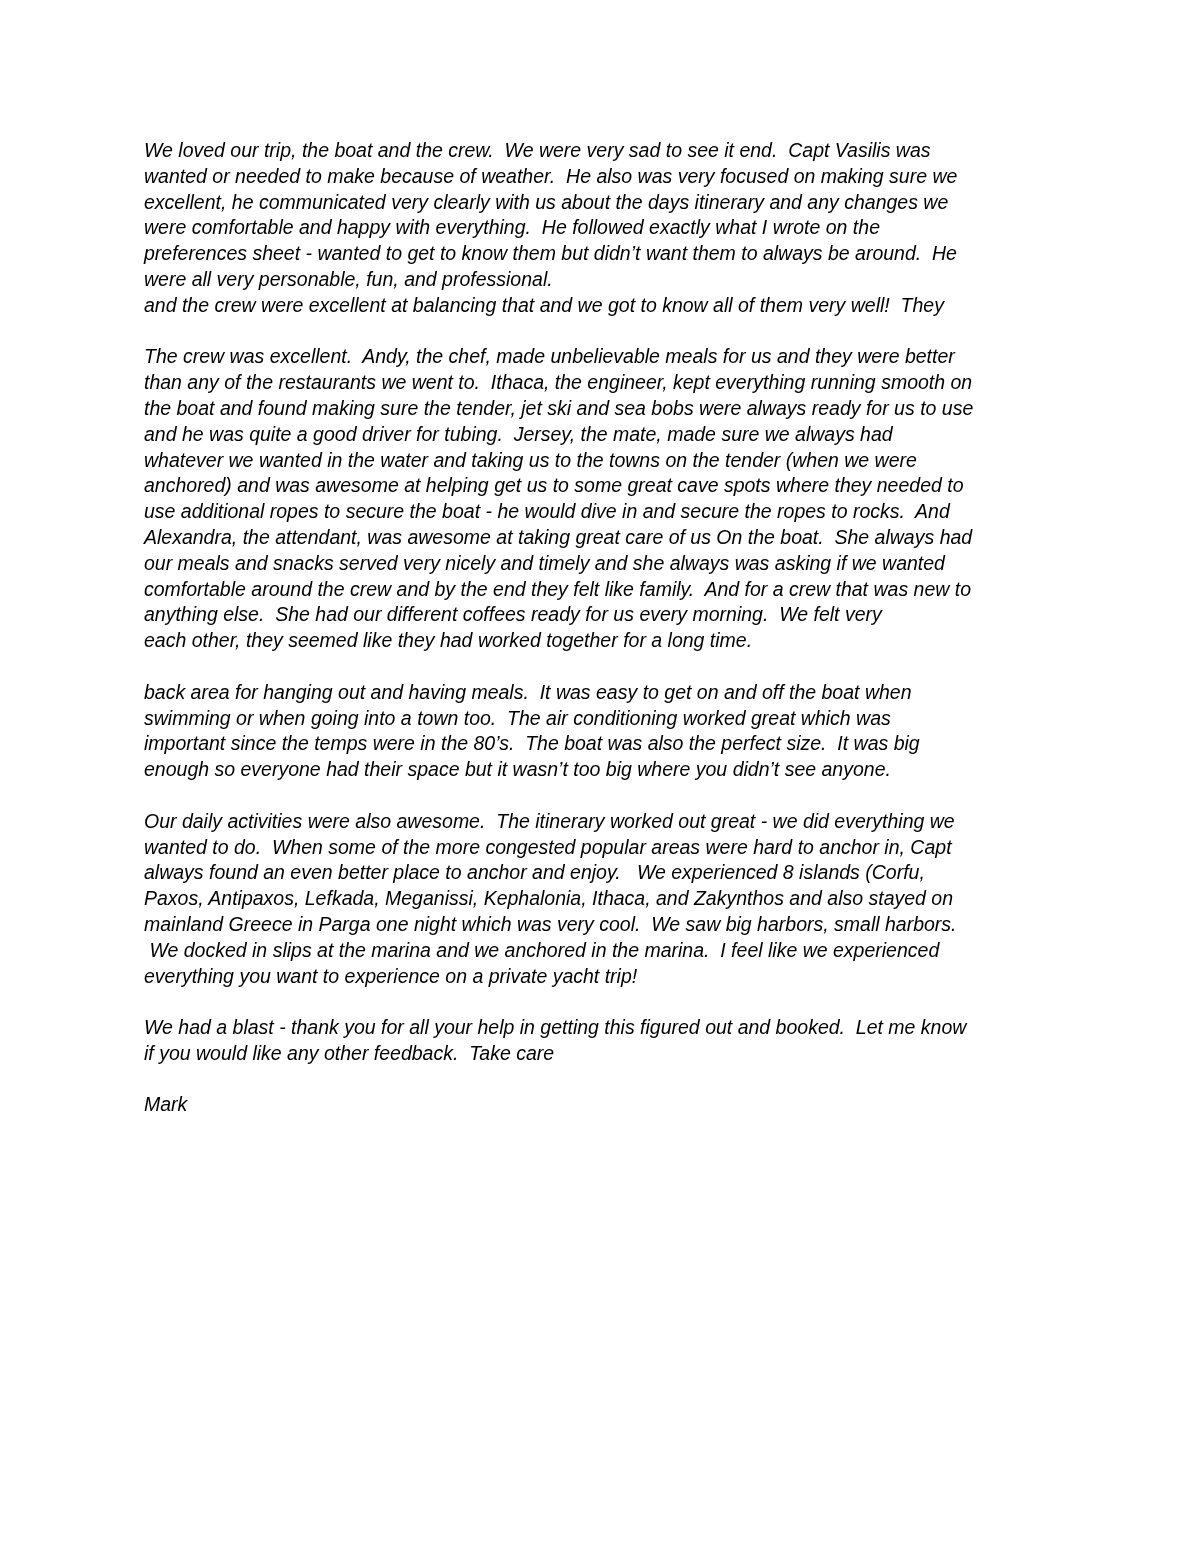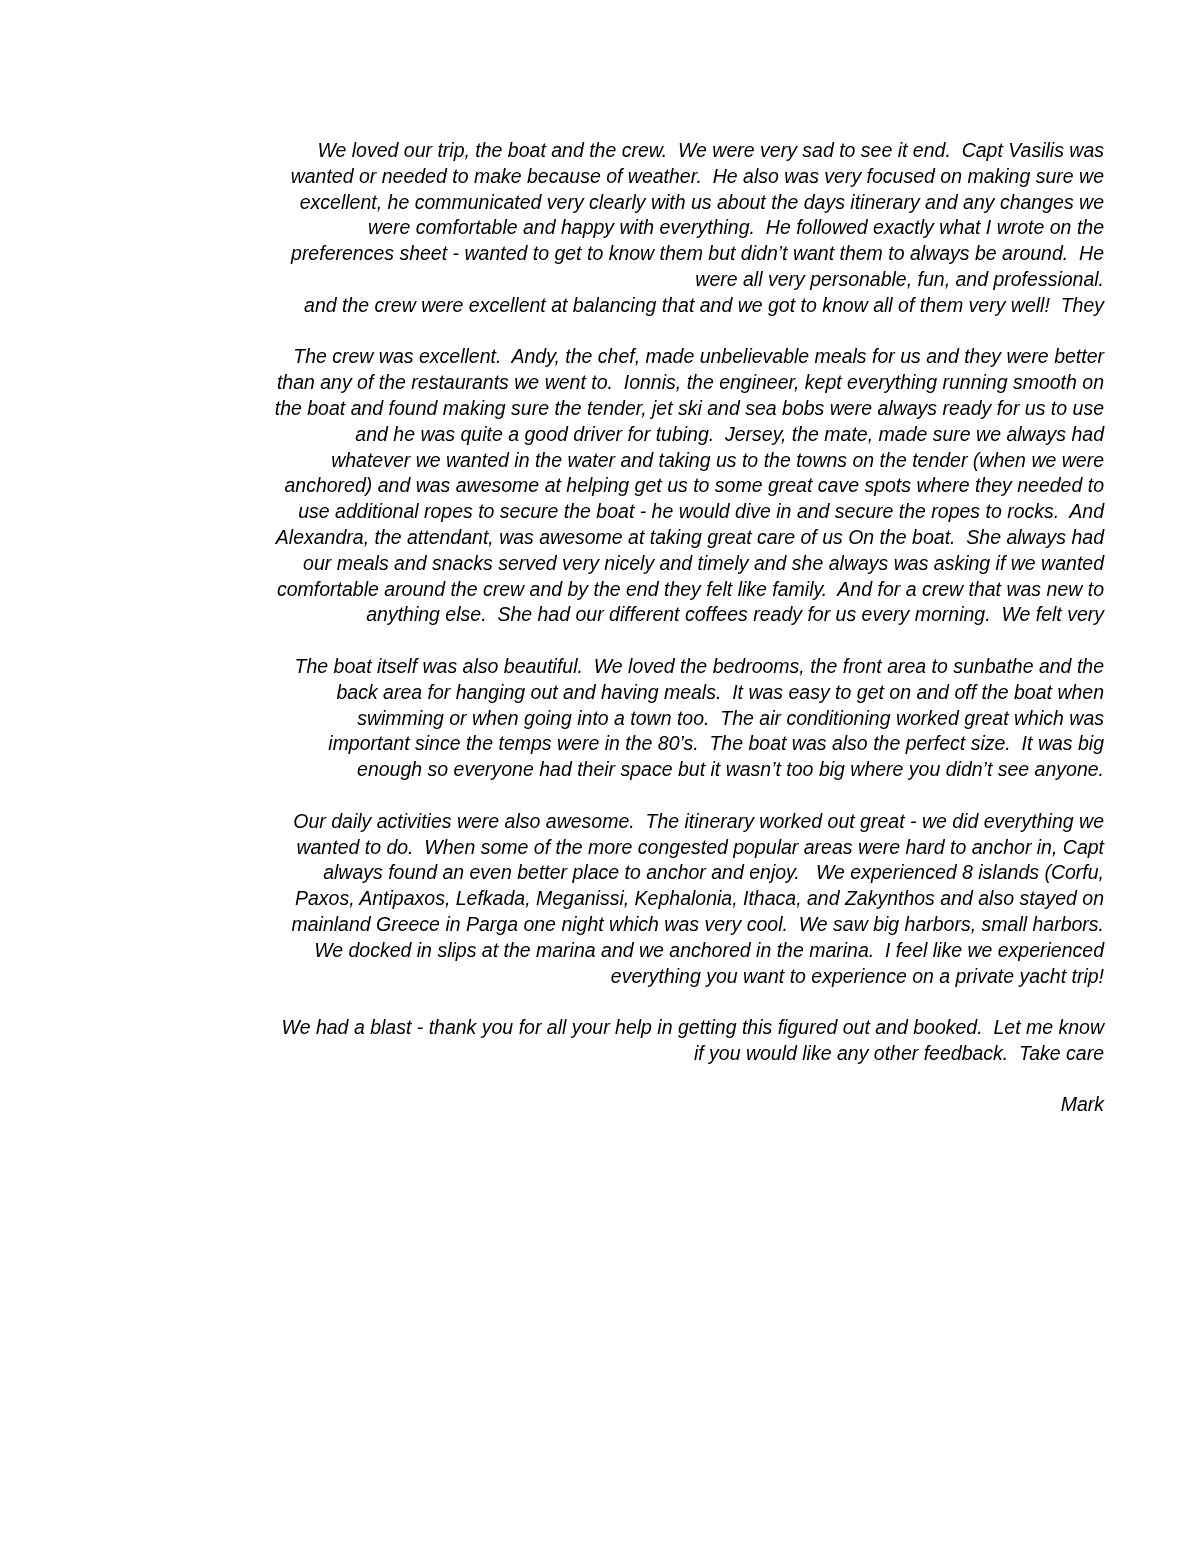--- a/index.html
+++ b/index.html
@@ -22,21 +22,20 @@
   }
   .doc-body {
     position: absolute;
     left: 144px;
     top: 138px;
     width: 960px;
     font-style: italic;
     font-size: 19.5px;
     line-height: 25.8px;
     color: #000000;
-    text-align: right;
   }
   .paragraph {
     margin: 0 0 25.8px 0;
   }
   .paragraph:last-child {
     margin-bottom: 16px;
   }
   .line {
     white-space: pre;
     min-height: 25.8px;
@@ -51,33 +50,33 @@
         <div class="line">We loved our trip, the boat and the crew.  We were very sad to see it end.  Capt Vasilis was</div>
         <div class="line">wanted or needed to make because of weather.  He also was very focused on making sure we</div>
         <div class="line">excellent, he communicated very clearly with us about the days itinerary and any changes we</div>
         <div class="line">were comfortable and happy with everything.  He followed exactly what I wrote on the</div>
         <div class="line">preferences sheet - wanted to get to know them but didn’t want them to always be around.  He</div>
         <div class="line">were all very personable, fun, and professional.</div>
         <div class="line">and the crew were excellent at balancing that and we got to know all of them very well!  They</div>
       </div>
     <div class="paragraph">
         <div class="line">The crew was excellent.  Andy, the chef, made unbelievable meals for us and they were better</div>
-        <div class="line">than any of the restaurants we went to.  Ionnis, the engineer, kept everything running smooth on</div>
+        <div class="line">than any of the restaurants we went to.  Ithaca, the engineer, kept everything running smooth on</div>
         <div class="line">the boat and found making sure the tender, jet ski and sea bobs were always ready for us to use</div>
         <div class="line">and he was quite a good driver for tubing.  Jersey, the mate, made sure we always had</div>
         <div class="line">whatever we wanted in the water and taking us to the towns on the tender (when we were</div>
         <div class="line">anchored) and was awesome at helping get us to some great cave spots where they needed to</div>
         <div class="line">use additional ropes to secure the boat - he would dive in and secure the ropes to rocks.  And</div>
         <div class="line">Alexandra, the attendant, was awesome at taking great care of us On the boat.  She always had</div>
         <div class="line">our meals and snacks served very nicely and timely and she always was asking if we wanted</div>
         <div class="line">comfortable around the crew and by the end they felt like family.  And for a crew that was new to</div>
         <div class="line">anything else.  She had our different coffees ready for us every morning.  We felt very</div>
+        <div class="line">each other, they seemed like they had worked together for a long time.</div>
       </div>
     <div class="paragraph">
-        <div class="line">The boat itself was also beautiful.  We loved the bedrooms, the front area to sunbathe and the</div>
         <div class="line">back area for hanging out and having meals.  It was easy to get on and off the boat when</div>
         <div class="line">swimming or when going into a town too.  The air conditioning worked great which was</div>
         <div class="line">important since the temps were in the 80’s.  The boat was also the perfect size.  It was big</div>
         <div class="line">enough so everyone had their space but it wasn’t too big where you didn’t see anyone.</div>
       </div>
     <div class="paragraph">
         <div class="line">Our daily activities were also awesome.  The itinerary worked out great - we did everything we</div>
         <div class="line">wanted to do.  When some of the more congested popular areas were hard to anchor in, Capt</div>
         <div class="line">always found an even better place to anchor and enjoy.   We experienced 8 islands (Corfu,</div>
         <div class="line">Paxos, Antipaxos, Lefkada, Meganissi, Kephalonia, Ithaca, and Zakynthos and also stayed on</div>

